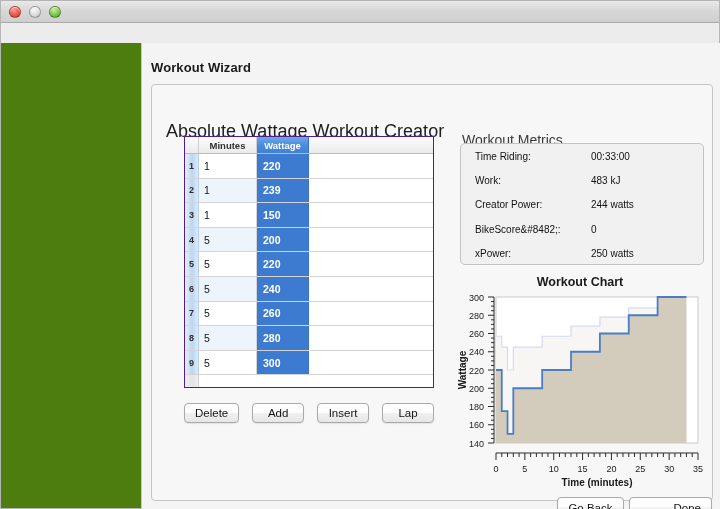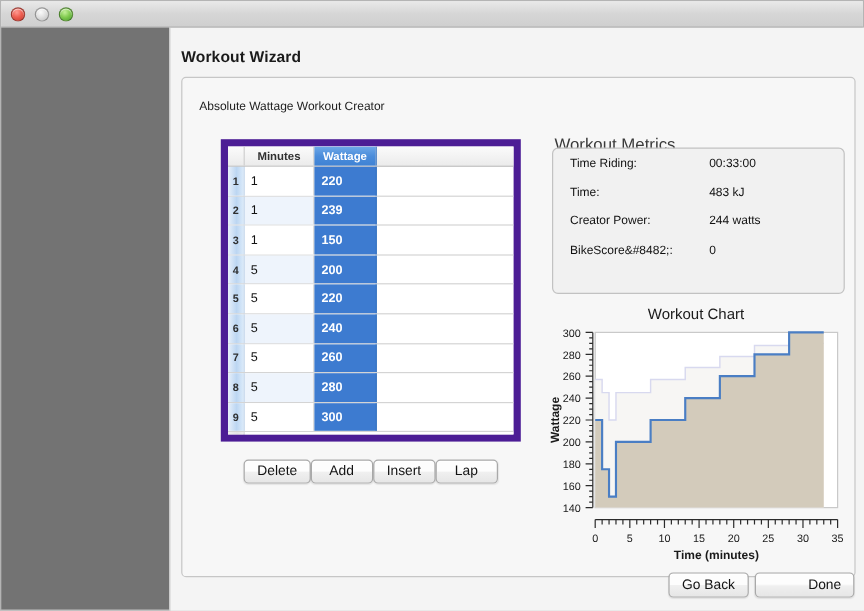--- a/index.html
+++ b/index.html
@@ -33,21 +33,22 @@
     border: 1px solid rgba(0,0,0,.30);
     box-shadow: inset 0 1px 1px rgba(255,255,255,.75);
   }
   .light.close  { background: radial-gradient(circle at 40% 32%, #ff9a92 0%, #ef5f52 45%, #c6372c 100%); }
   .light.min    { background: radial-gradient(circle at 40% 32%, #fbfbfb 0%, #dedede 50%, #bdbdbd 100%); }
   .light.zoom   { background: radial-gradient(circle at 40% 32%, #c5f19a 0%, #80ca4e 48%, #479d2c 100%); }
 
   .window-body {
     flex: 1 1 auto;
     position: relative;
-    background: #737373;
+    background: #4d7c0f;
+    margin-top: 20px;
   }
 
   
   .sheet {
     position: absolute;
     left: 140px; top: 0px;
     width: 580px; height: 487px;
     background: #f4f4f4;
     border-left: 1px solid #c9c9c9;
     border-bottom: 1px solid #bdbdbd;
@@ -62,31 +63,31 @@
   
   .groupbox {
     position: absolute;
     left: 9px; top: 41px;
     width: 562px; height: 417px;
     background: #f7f7f7;
     border: 1px solid #c6c6c6;
     border-radius: 4px;
   }
   .group-heading {
-    position: absolute; left: 14px; top: 19px;
-    font-size: 10px; color: #1d1d1d;
+    position: absolute; left: 14px; top: 36px;
+    font-size: 18px; color: #1d1d1d;
   }
 
   
   .table-panel {
     position: absolute;
     left: 32px; top: 51px;
     width: 250px; height: 252px;
     background: #ffffff;
-    border: 6px solid #4c1d95;
+    border: 1px solid #4c1d95;
     overflow: hidden;
   }
   .thead {
     display: flex;
     height: 17px;
     background: linear-gradient(to bottom, #fbfbfb 0%, #ebebeb 100%);
     border-bottom: 1px solid #bcbcbc;
     font-size: 9.5px; font-weight: bold; color: #303030;
   }
   .th {
@@ -153,21 +154,21 @@
     border: 1px solid #a9a9a9;
     border-radius: 4px;
     box-shadow: 0 1px 0 rgba(255,255,255,.7) inset, 0 1px 1px rgba(0,0,0,.08);
     cursor: default;
     white-space: nowrap;
   }
   .table-buttons {
     position: absolute;
     left: 32px; top: 318px;
     width: 250px;
-    display: flex; justify-content: center;
+    display: flex; justify-content: space-between;
   }
   .table-buttons .btn { min-width: 52px; }
 
   
   .metrics-label {
     position: absolute; left: 310px; top: 47px;
     font-size: 14px; color: #3a3a3a;
   }
   .metrics-box {
     position: absolute;
@@ -188,21 +189,21 @@
   .metric-val { }
 
   
   .chart-area {
     position: absolute;
     left: 300px; top: 190px;
     width: 256px; height: 218px;
   }
   .chart-title {
     text-align: center;
-    font-size: 12.5px; font-weight: normal; color: #1a1a1a;
+    font-size: 12.5px; font-weight: bold; color: #1a1a1a;
     margin: 0; padding: 0 0 2px 0;
   }
   .chart-svg { display: block; }
 
   
   .sheet-buttons {
     position: absolute;
     right: 8px; bottom: 11px;
     display: flex; gap: 5px;
   }
@@ -301,30 +302,34 @@
           <div class="btn">Lap</div>
         </div>
 
         <div class="metrics-label">Workout Metrics</div>
         <div class="metrics-box" id="metrics-box">
             <div class="metric-row">
               <div class="metric-key">Time Riding:</div>
               <div class="metric-val">00:33:00</div>
             </div>
             <div class="metric-row">
-              <div class="metric-key">Time:</div>
+              <div class="metric-key">Work:</div>
               <div class="metric-val">483 kJ</div>
             </div>
             <div class="metric-row">
               <div class="metric-key">Creator Power:</div>
               <div class="metric-val">244 watts</div>
             </div>
             <div class="metric-row">
               <div class="metric-key">BikeScore&amp;#8482;:</div>
               <div class="metric-val">0</div>
+            </div>
+            <div class="metric-row">
+              <div class="metric-key">xPower:</div>
+              <div class="metric-val">250 watts</div>
             </div>
           </div>
 
         <div class="chart-area">
           <div class="chart-title">Workout Chart</div>
           <svg class="chart-svg" id="chart-svg" width="256" height="200" viewBox="0 0 256 200">
               <rect x="44" y="6" width="202" height="146" fill="#ffffff" stroke="#c9c9c9" stroke-width="1"></rect>
               <path d="M 44.00,45.24 L 49.77,45.24 L 49.77,56.19 L 55.54,56.19 L 55.54,79.00 L 61.31,79.00 L 61.31,56.19 L 90.17,56.19 L 90.17,45.24 L 119.03,45.24 L 119.03,35.20 L 147.89,35.20 L 147.89,26.07 L 176.74,26.07 L 176.74,16.95 L 205.60,16.95 L 205.60,15.13 L 234.46,15.13 L 234.46,15.13 L 234.46,152 L 44.00,152 Z" fill="#f7f6f4" stroke="none"></path>
               <path d="M 44.00,45.24 L 49.77,45.24 L 49.77,56.19 L 55.54,56.19 L 55.54,79.00 L 61.31,79.00 L 61.31,56.19 L 90.17,56.19 L 90.17,45.24 L 119.03,45.24 L 119.03,35.20 L 147.89,35.20 L 147.89,26.07 L 176.74,26.07 L 176.74,16.95 L 205.60,16.95 L 205.60,15.13 L 234.46,15.13 L 234.46,15.13" fill="none" stroke="#d8d9ef" stroke-width="1.2"></path>
               <path d="M 44.00,79.00 L 49.77,79.00 L 49.77,120.06 L 55.54,120.06 L 55.54,142.88 L 61.31,142.88 L 61.31,97.25 L 90.17,97.25 L 90.17,79.00 L 119.03,79.00 L 119.03,60.75 L 147.89,60.75 L 147.89,42.50 L 176.74,42.50 L 176.74,24.25 L 205.60,24.25 L 205.60,6.00 L 234.46,6.00 L 234.46,6.00 L 234.46,152 L 44.00,152 Z" fill="#d3cbbb" stroke="none"></path>

